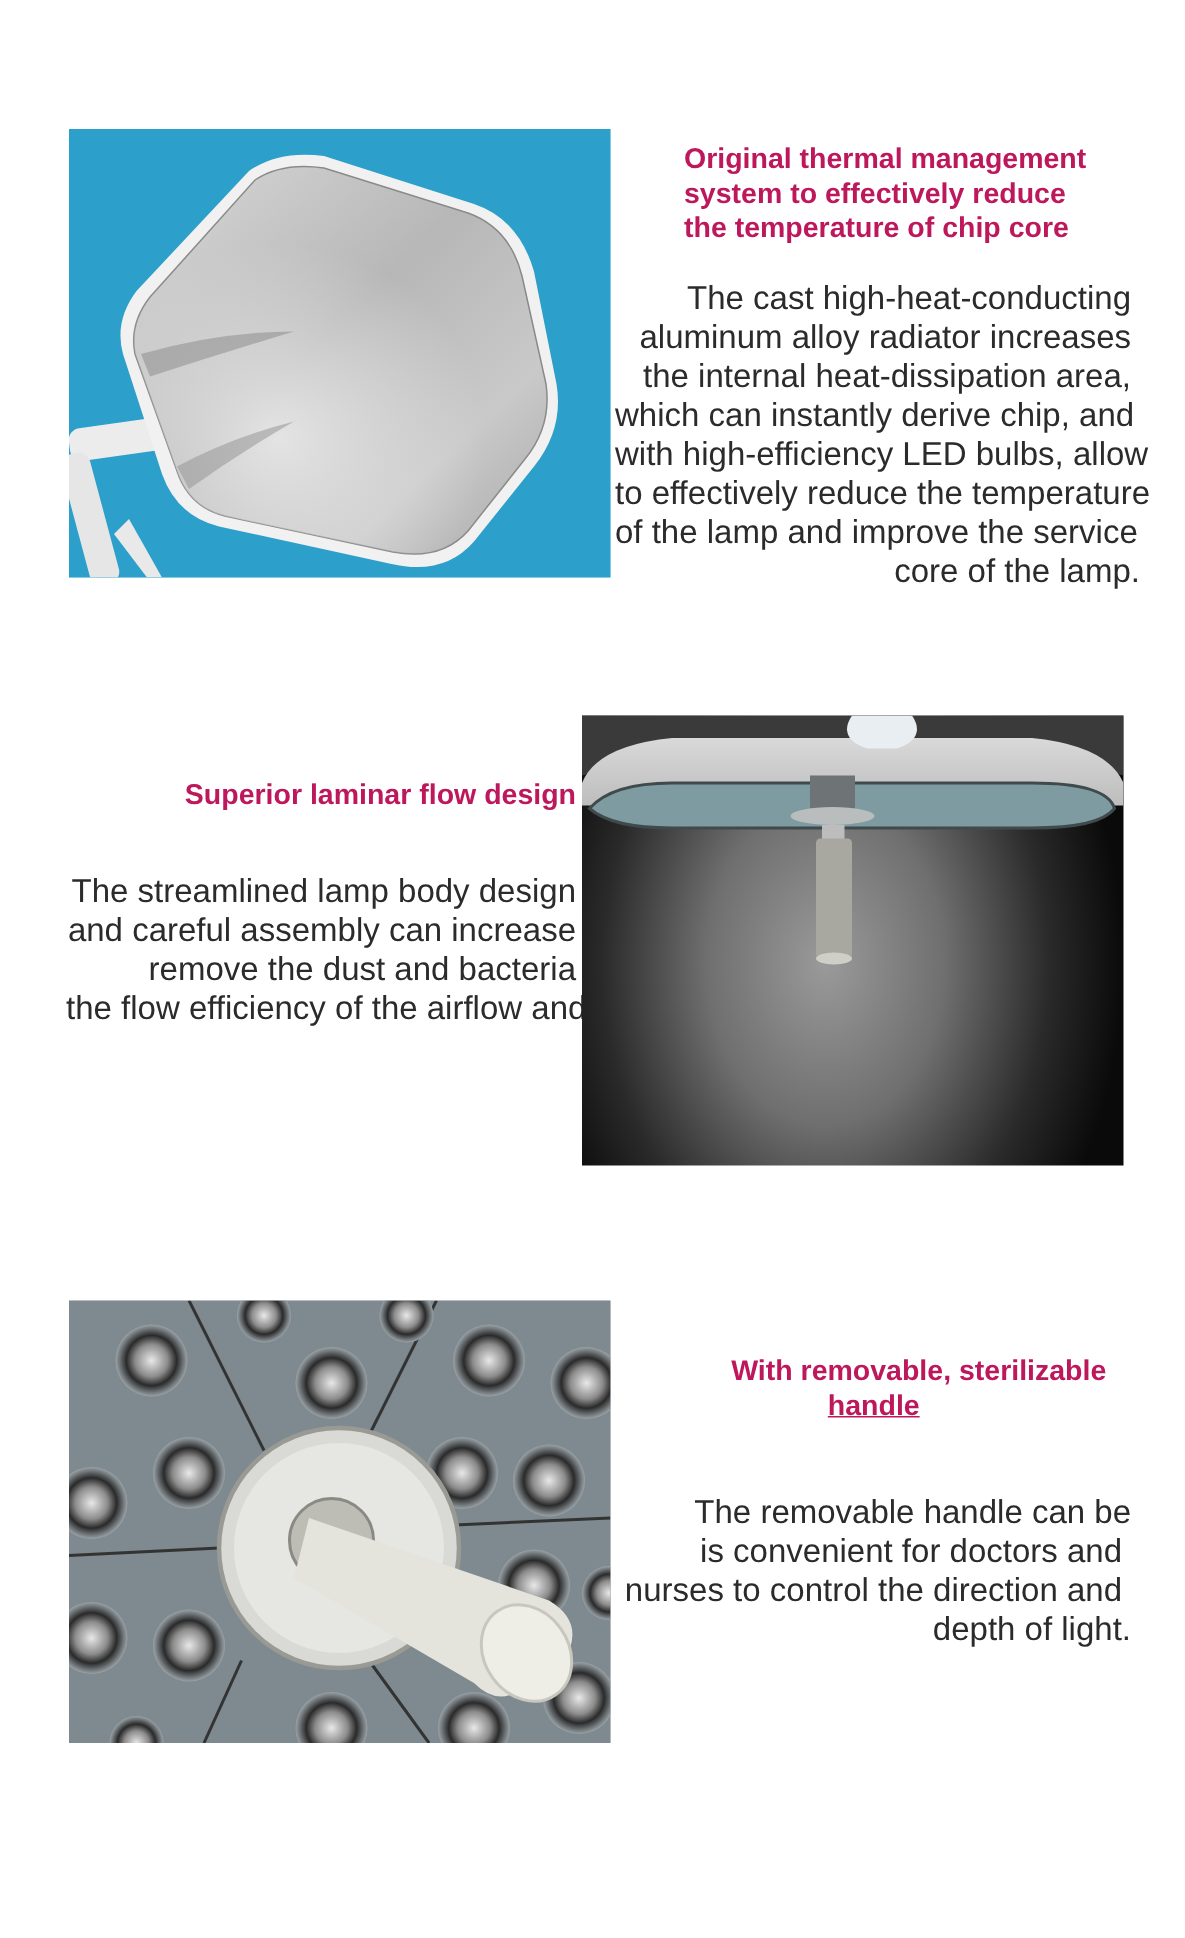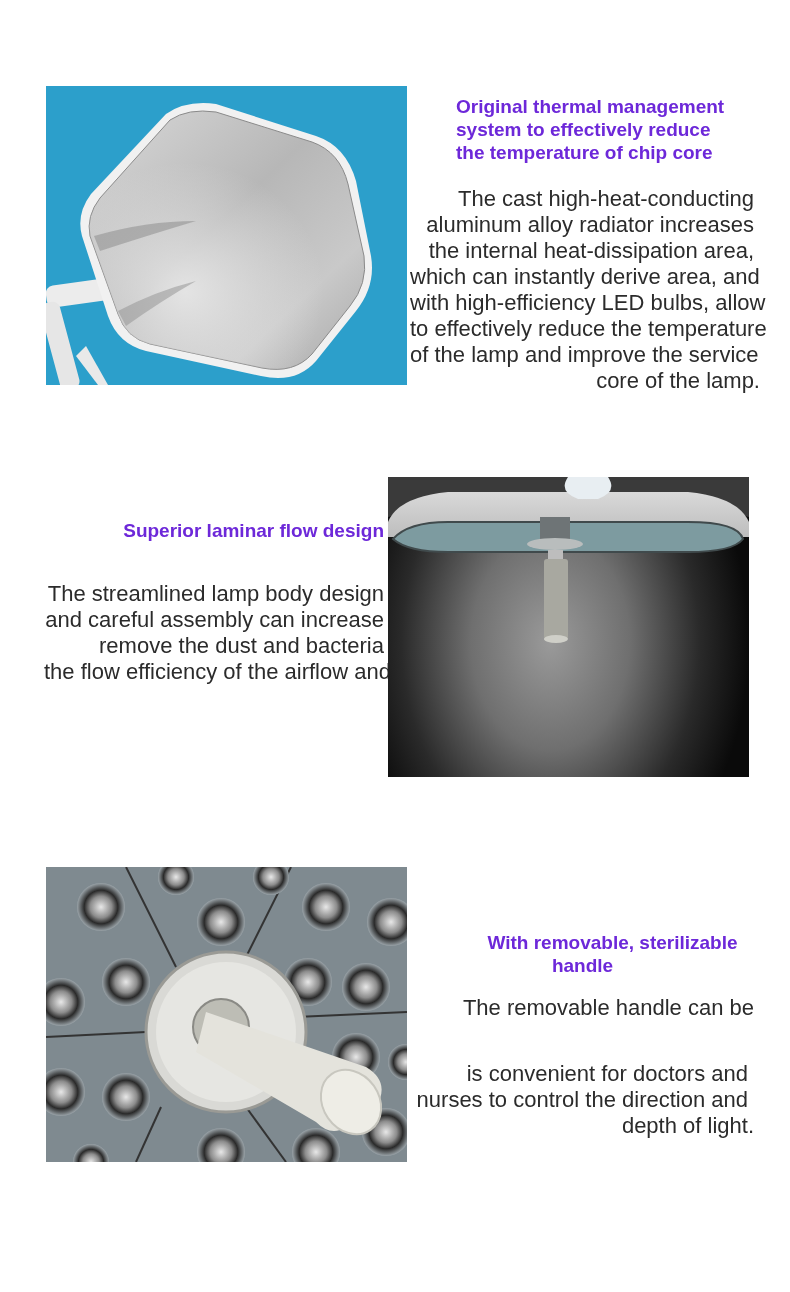--- a/index.html
+++ b/index.html
@@ -4,21 +4,21 @@
 <style>
   html, body { margin: 0; padding: 0; background: #ffffff; }
   body {
     width: 790px; height: 1292px; position: relative; overflow: hidden;
     font-family: "Liberation Sans", "DejaVu Sans", sans-serif;
   }
   .section { position: absolute; left: 0; width: 790px; }
   .photo { position: absolute; overflow: hidden; }
   .txt { position: absolute; }
   .title {
-    color: #6d28d9; font-weight: bold; font-size: 19px; line-height: 23px;
+    color: #be185d; font-weight: bold; font-size: 19px; line-height: 23px;
     margin: 0;
   }
   .body {
     color: #2b2b2b; font-size: 22px; line-height: 26px; margin: 0;
   }
   .right { text-align: right; }
   .left { text-align: right; }
   .center { text-align: center; }
   .line { display: block; white-space: nowrap; }
 
@@ -64,21 +64,21 @@
       <span class="line">Original thermal management</span>
       <span class="line">system to effectively reduce</span>
       <span class="line">the temperature of chip core</span>
     </h2>
   </div>
   <div class="txt right" style="left:410px; top:186px; width:344px;">
     <p class="body">
       <span class="line">The cast high-heat-conducting</span>
       <span class="line">aluminum alloy radiator increases</span>
       <span class="line">the internal heat-dissipation area,</span>
-      <span class="line">which can instantly derive area, and</span>
+      <span class="line">which can instantly derive chip, and</span>
       <span class="line">with high-efficiency LED bulbs, allow</span>
       <span class="line">to effectively reduce the temperature</span>
       <span class="line">of the lamp and improve the service</span>
       <span class="line" style="margin-right:-6px;">core of the lamp.</span>
     </p>
   </div>
 </div>
 
 <div class="section">
   <div class="txt left" style="left:44px; top:519px; width:340px;">
@@ -159,27 +159,27 @@
           <circle cx="225" cy="10" r="18"></circle>
           <circle cx="45" cy="295" r="18"></circle>
       </g>
       <circle cx="180" cy="165" r="80" fill="#d9d9d5" stroke="#9a9a95" stroke-width="3"></circle>
       <circle cx="180" cy="165" r="70" fill="#e6e6e2"></circle>
       <circle cx="175" cy="160" r="28" fill="#bdbdb5" stroke="#8a8a85" stroke-width="2"></circle>
       <path d="M160 145 L320 200 Q345 215 330 240 L300 260 Q285 270 270 255 L150 185 Z" fill="#e4e3dc"></path>
       <ellipse cx="305" cy="235" rx="28" ry="34" transform="rotate(-35 305 235)" fill="#eeede6" stroke="#c8c7bf" stroke-width="2"></ellipse>
     </svg>
   </div>
-  <div class="txt center" style="left:440px; top:931px; width:345px;">
+  <div class="txt center" style="left:440px; top:903px; width:345px;">
     <h2 class="title" style="text-align:center;">
       <span class="line">With removable, sterilizable</span>
-      <span class="line" style="margin-right:60px;">handle</span>
+      <span class="line" style="margin-right:60px;text-decoration:underline;">handle</span>
     </h2>
   </div>
   <div class="txt right" style="left:410px; top:995px; width:344px;">
     <p class="body">
       <span class="line">The removable handle can be</span>
-      <span class="line" style="margin-right:6px;margin-top:40px;">is convenient for doctors and</span>
+      <span class="line" style="margin-right:6px;">is convenient for doctors and</span>
       <span class="line" style="margin-right:6px;">nurses to control the direction and</span>
       <span class="line">depth of light.</span>
     </p>
   </div>
 </div>
 
 </body></html>

